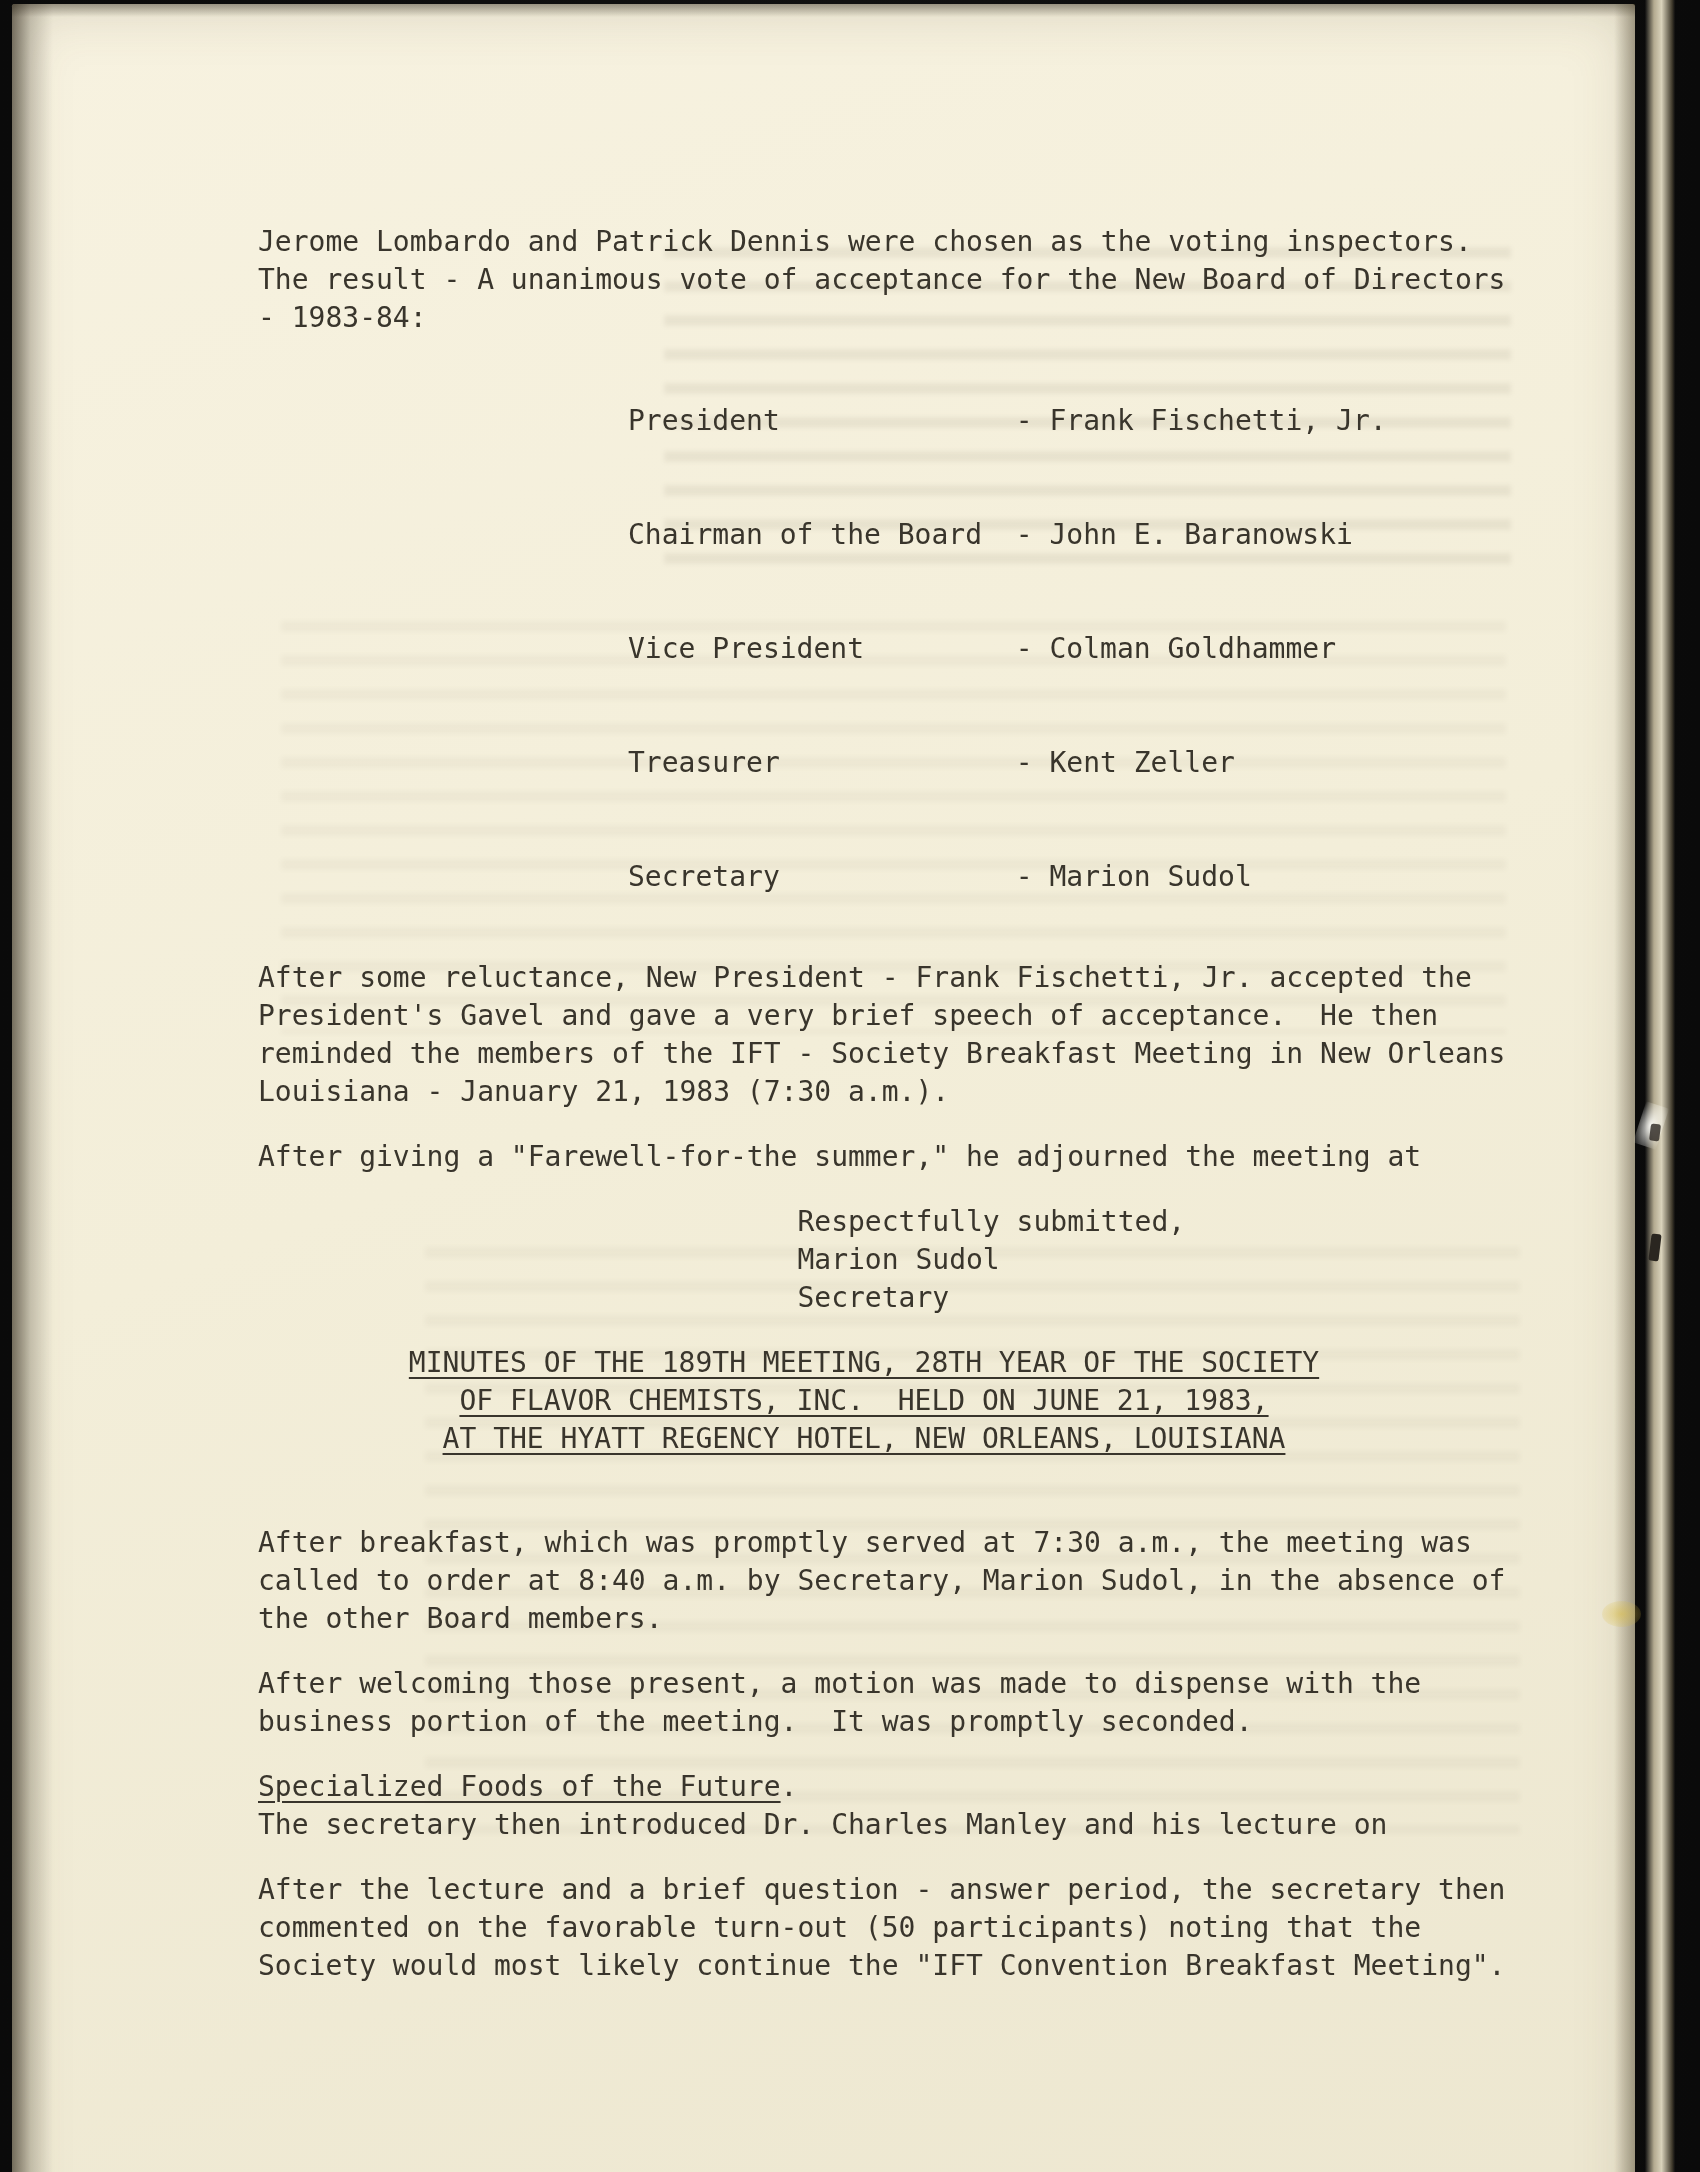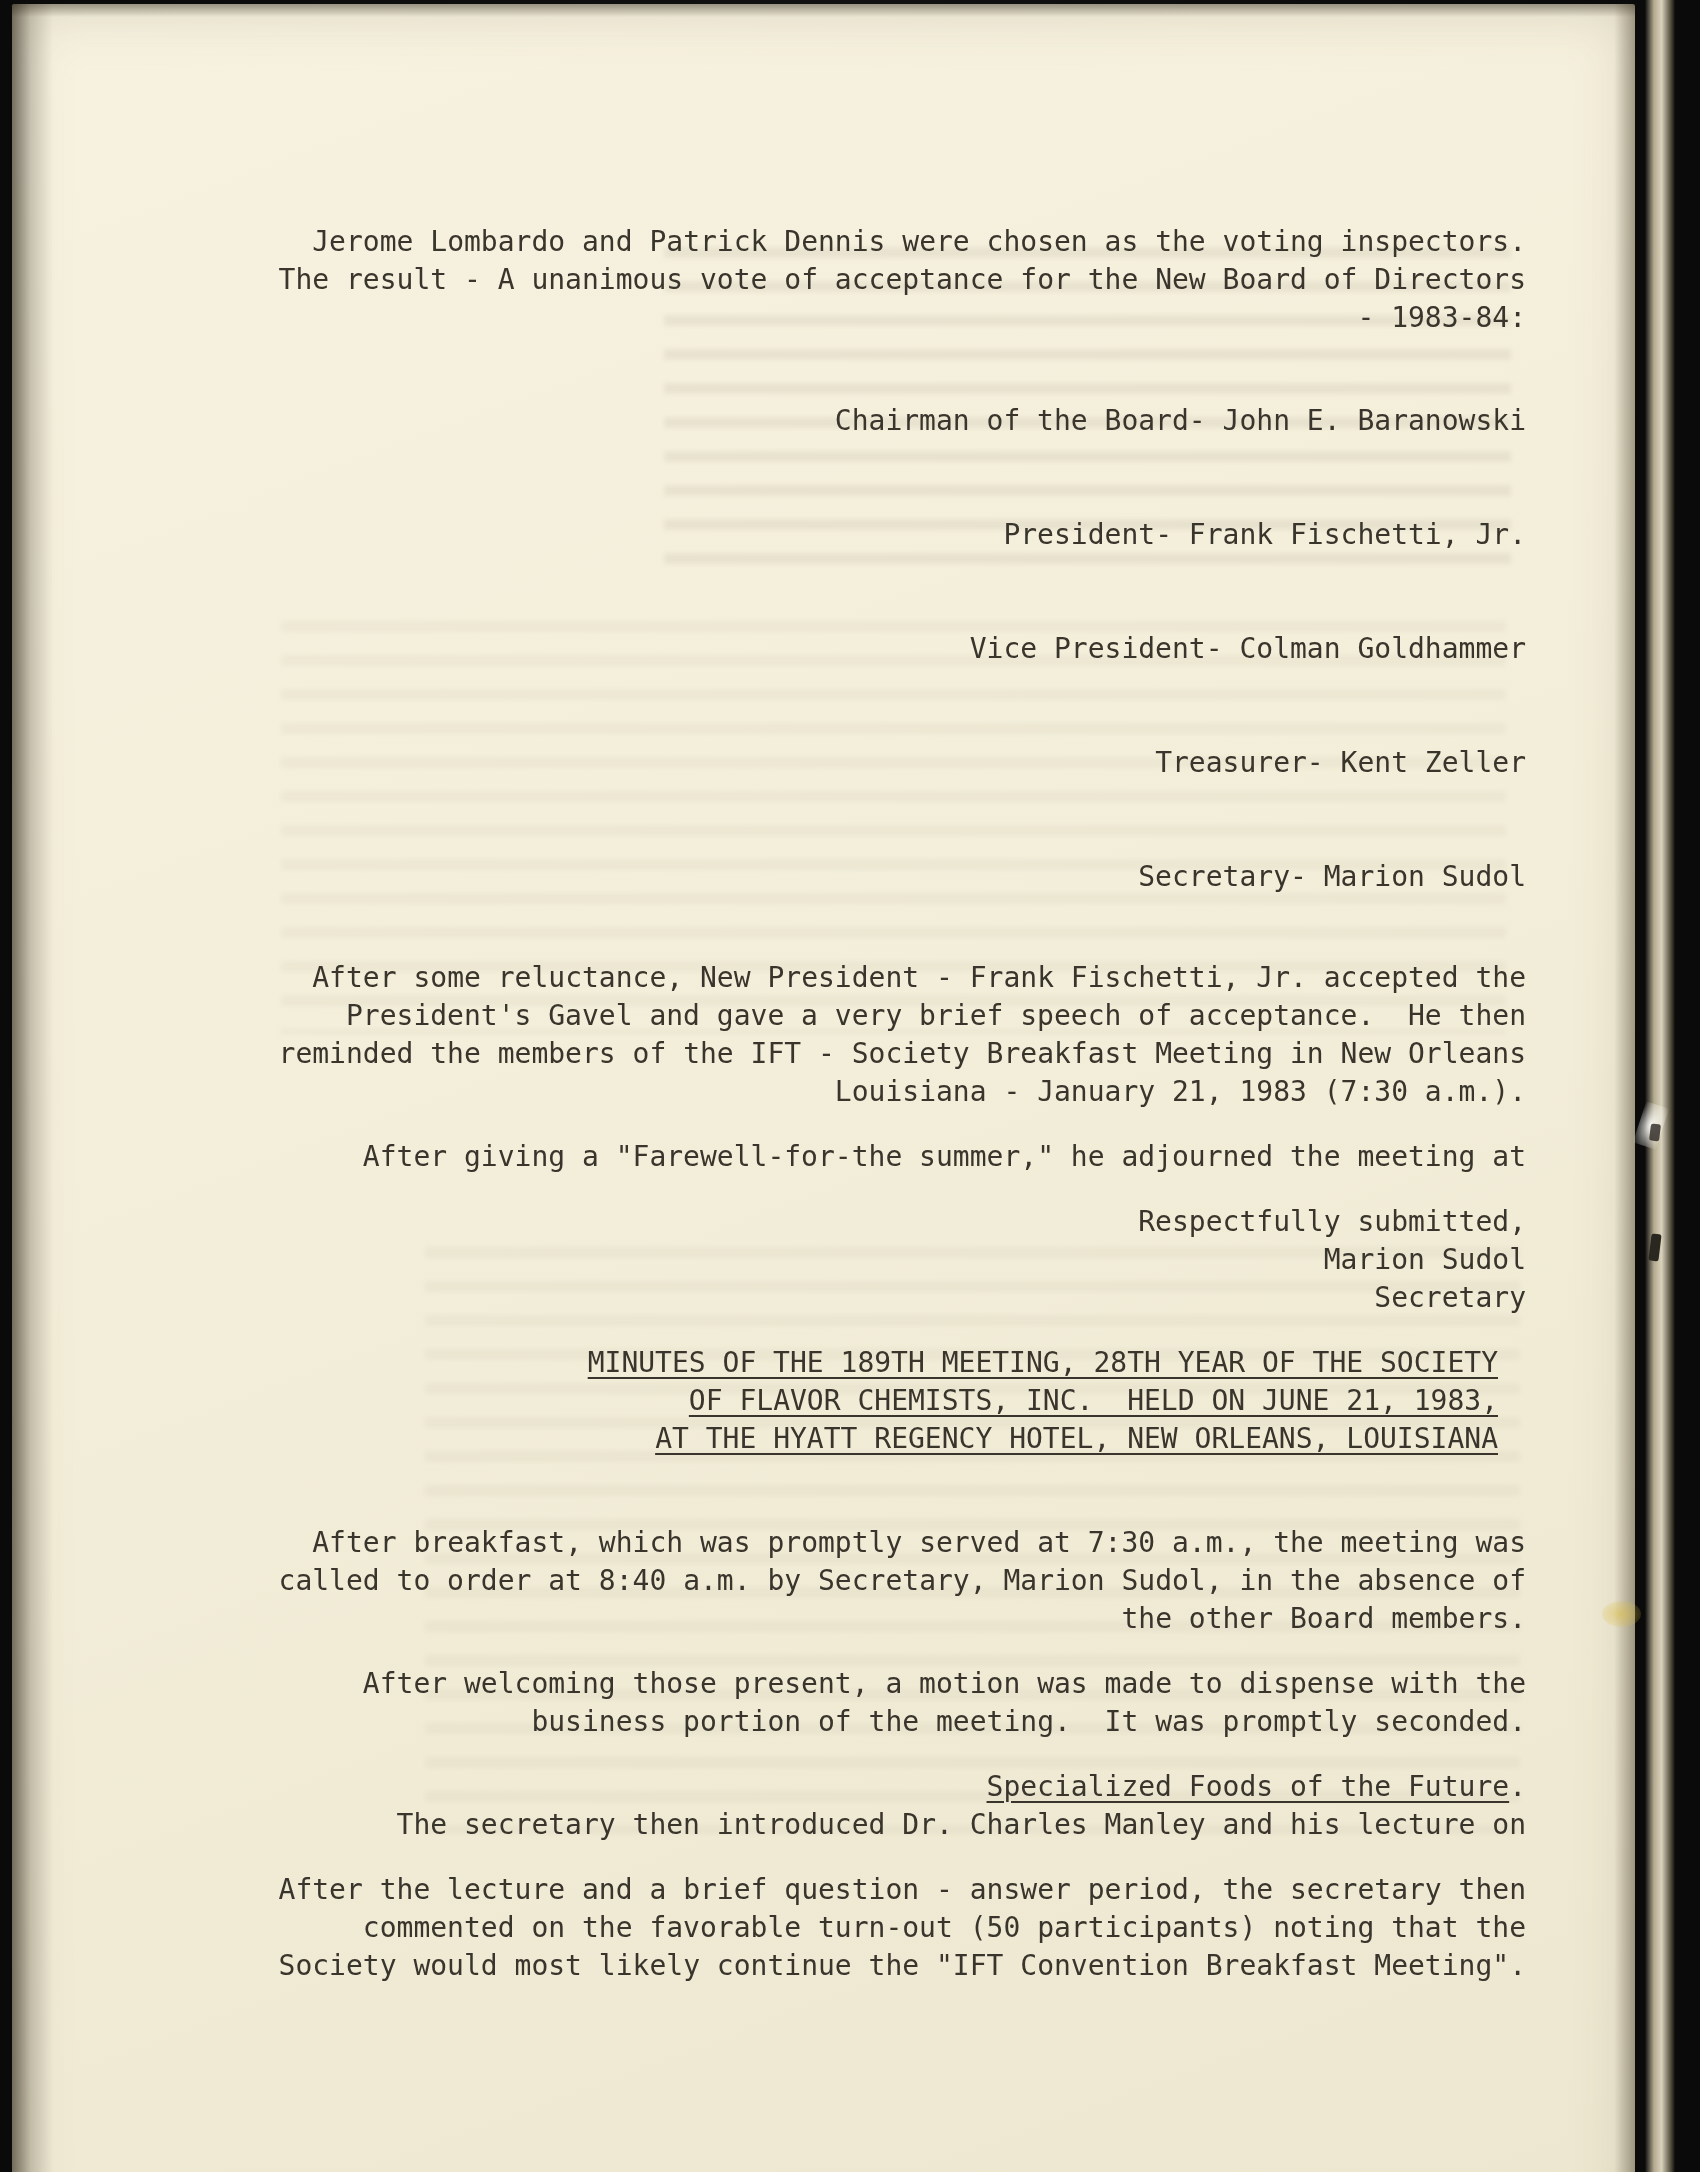--- a/index.html
+++ b/index.html
@@ -61,21 +61,21 @@
   .ghost.g2 { left: 269px;  top: 617px; width: 1225px; height: 413px;  opacity: 0.30; }
   .ghost.g3 { left: 413px;  top: 1243px; width: 1095px; height: 587px; opacity: 0.30; }
 
   .content {
     position: relative;
     padding: 219px 109px 0 246px;
     color: #39352c;
     font-size: 28px;
     line-height: 38px;
   }
-  .line { white-space: pre; text-align: right; }
+  .line { white-space: pre; }
   .para { margin-bottom: 27px; }
   .officer-list { margin: 25px 0 25px 134px; }
   .officer-title { display: inline-block; width: 23ch; white-space: pre; }
   .officer-sep { white-space: pre; }
   .signature { margin-left: 32ch; margin-bottom: 27px; }
   .heading { margin-bottom: 66px; text-align: center; transform: translateX(-28px); }
   .underline {
     text-decoration: underline;
     text-underline-offset: 5.2px;
     text-decoration-thickness: 1.7px;
@@ -96,24 +96,24 @@
       <section>
 
         <div class="para">
           <div class="line">Jerome Lombardo and Patrick Dennis were chosen as the voting inspectors.</div>
             <div class="line">The result - A unanimous vote of acceptance for the New Board of Directors</div>
             <div class="line">- 1983-84:</div>
         </div>
 
         <div class="officer-list">
           <div class="line">
-              <span class="officer-title">Chairman of the Board</span><span class="officer-sep">- </span><span>John E. Baranowski</span>
+              <span class="officer-title">President</span><span class="officer-sep">- </span><span>Frank Fischetti, Jr.</span>
             </div>
             <div class="line">
-              <span class="officer-title">President</span><span class="officer-sep">- </span><span>Frank Fischetti, Jr.</span>
+              <span class="officer-title">Chairman of the Board</span><span class="officer-sep">- </span><span>John E. Baranowski</span>
             </div>
             <div class="line">
               <span class="officer-title">Vice President</span><span class="officer-sep">- </span><span>Colman Goldhammer</span>
             </div>
             <div class="line">
               <span class="officer-title">Treasurer</span><span class="officer-sep">- </span><span>Kent Zeller</span>
             </div>
             <div class="line">
               <span class="officer-title">Secretary</span><span class="officer-sep">- </span><span>Marion Sudol</span>
             </div>

